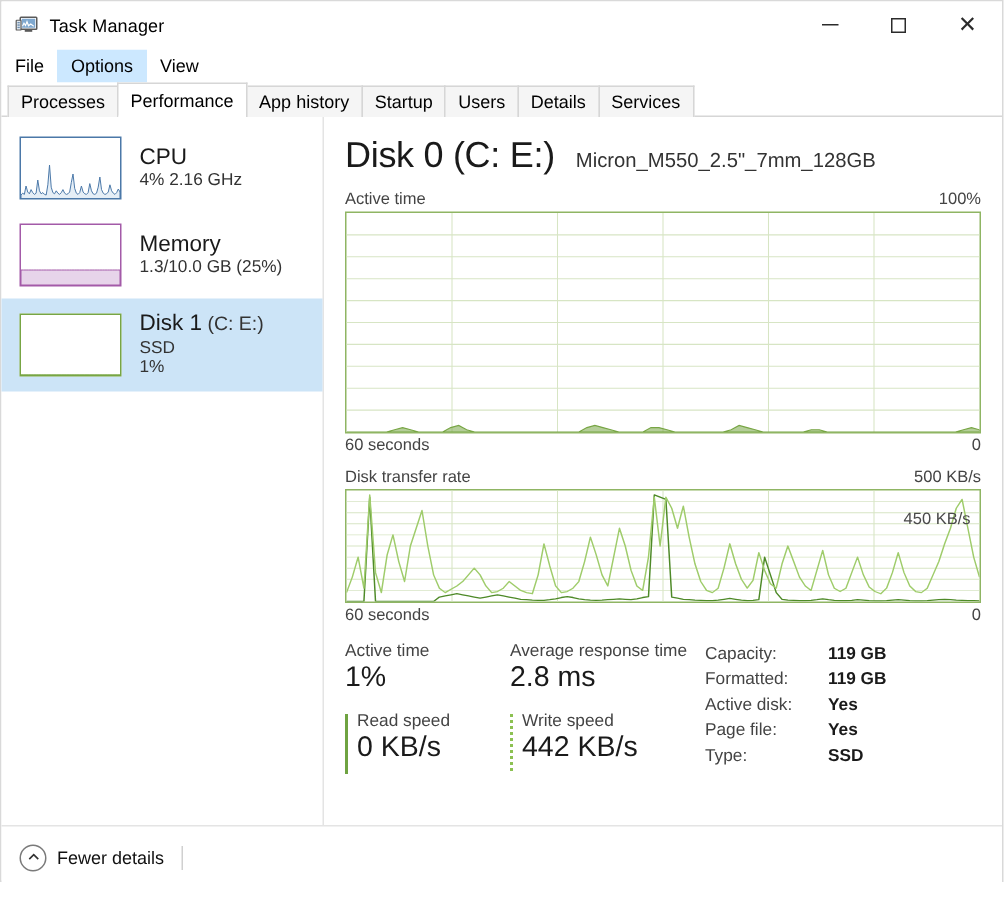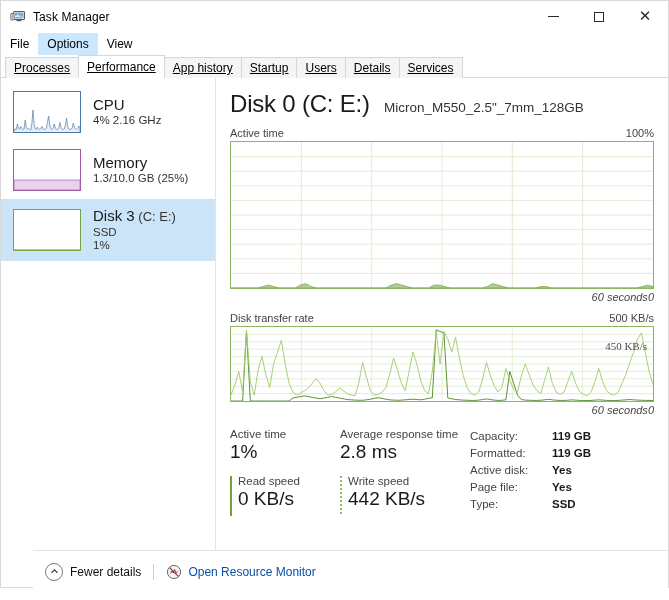--- a/index.html
+++ b/index.html
@@ -21,21 +21,21 @@
   .glyph-min{width:11px;height:1px;background:#2b2b2b;}
   .glyph-max{width:10px;height:10px;border:1px solid #2b2b2b;box-sizing:border-box;}
   .glyph-close{font-size:15px;line-height:1;font-family:"DejaVu Sans",sans-serif;}
 
   
   .menubar{height:22px;display:flex;align-items:stretch;background:#fff;}
   .menu-item{padding:0 9px;display:flex;align-items:center;font-size:12px;color:#000;}
   .menu-item.hl{background:#cce8ff;}
 
   
-  .tabstrip{height:23px;position:relative;background:#fff;padding-left:4px;display:flex;align-items:flex-end;text-decoration:underline;}
+  .tabstrip{height:23px;position:relative;background:#fff;padding-left:4px;display:flex;align-items:flex-end;}
   .tabstrip:after{content:"";position:absolute;left:0;right:0;bottom:0;height:1px;background:#d6d6d6;}
   .tab{height:21px;line-height:21px;padding:0 8px;font-size:12px;color:#000;
        border:1px solid #d6d6d6;border-bottom:none;background:#f5f5f5;margin-right:-1px;position:relative;z-index:1;box-sizing:border-box;}
   .tab.active{background:#ffffff;height:23px;line-height:22px;z-index:3;}
   .tab.active:after{content:"";position:absolute;left:0;right:0;bottom:-1px;height:2px;background:#fff;}
 
   
   .content{display:flex;height:472px;position:relative;}
   .sidebar{width:215px;flex:none;background:#fff;border-right:1px solid #e4e4e4;box-sizing:border-box;padding-top:5px;position:relative;}
   .sb-item{height:58px;display:flex;align-items:center;padding-left:12px;box-sizing:border-box;position:relative;}
@@ -53,43 +53,43 @@
   
   .main{flex:1;position:relative;padding:12px 14px 0 14px;box-sizing:border-box;}
   .main-head{display:flex;align-items:baseline;}
   .main-title{font-size:24px;color:#1a1a1a;font-weight:400;letter-spacing:-0.2px;}
   .main-model{font-size:13.5px;color:#333;margin-left:14px;white-space:nowrap;}
 
   .g-label-row{display:flex;justify-content:space-between;font-size:11px;color:#444;margin-top:9px;margin-bottom:2px;}
   .graph{position:relative;border:1px solid #8fb563;box-sizing:border-box;background:#fff;}
   .graph svg{display:block;width:100%;height:100%;}
   .g1{height:148px;}
-  .g2{height:76px;font-family:Liberation Serif, serif;}
-  .g-foot{display:flex;justify-content:flex-end;font-size:11px;color:#444;margin-top:2px;font-style:italic;}
+  .g2{height:76px;}
+  .g-foot{display:flex;justify-content:space-between;font-size:11px;color:#444;margin-top:2px;}
   .g2-annot{position:absolute;right:6px;top:13px;font-size:11px;color:#4a4a4a;}
 
   
   .stats{display:flex;margin-top:12px;}
   .stats-left{width:232px;flex:none;}
   .stat-row{display:flex;}
   .stat-cell{width:110px;}
   .stat-lab{font-size:11.5px;color:#444;margin-bottom:1px;white-space:nowrap;}
   .stat-val{font-size:19px;color:#1a1a1a;line-height:1.15;}
   .stat-row.second{margin-top:12px;}
   .legend-cell{width:110px;padding-left:8px;position:relative;box-sizing:border-box;}
   .legend-cell .bar{position:absolute;left:0;top:1px;width:2px;height:40px;}
   .legend-cell .bar.solid{background:#6fa341;}
   .legend-cell .bar.dotted{background:repeating-linear-gradient(to bottom,#8cc152 0 2px,transparent 2px 4px);}
   .stats-right{flex:1;padding-left:8px;}
   .kv{display:flex;font-size:11.5px;line-height:17px;}
   .kv .k{width:82px;color:#444;}
   .kv .v{color:#1a1a1a;font-weight:600;}
 
   
-  .footer{height:42px;border-top:1px solid #e4e4e4;display:flex;align-items:center;padding-left:12px;background:#fff;box-sizing:border-box;margin-left:32px;}
+  .footer{height:42px;border-top:1px solid #e4e4e4;display:flex;align-items:center;padding-left:12px;background:#fff;box-sizing:border-box;}
   .fewer{display:flex;align-items:center;font-size:12px;color:#111;}
   .circ{width:16px;height:16px;border:1px solid #7a7a7a;border-radius:50%;display:flex;align-items:center;justify-content:center;margin-right:7px;}
   .circ svg{display:block;}
   .fsep{width:1px;height:16px;background:#d0d0d0;margin:0 12px;}
   .resmon{display:flex;align-items:center;font-size:12px;color:#0b4fa8;}
   .resmon .ricon{width:16px;height:16px;margin-right:6px;flex:none;}
   .resmon .rlabel{text-decoration:none;}
 </style>
 </head>
 <body>
@@ -167,21 +167,21 @@
         </div>
       </div>
 
       <div class="sb-item selected">
         <div class="sb-thumb disk">
           <svg viewBox="0 0 100 60" preserveAspectRatio="none">
             <polygon id="spark-disk" fill="#e3efd4" stroke="#77a544" stroke-width="1" points="0,60 0.00,60.00 2.56,60.00 5.13,60.00 7.69,60.00 10.26,60.00 12.82,60.00 15.38,60.00 17.95,60.00 20.51,60.00 23.08,60.00 25.64,60.00 28.21,60.00 30.77,60.00 33.33,60.00 35.90,60.00 38.46,60.00 41.03,60.00 43.59,60.00 46.15,60.00 48.72,60.00 51.28,60.00 53.85,60.00 56.41,60.00 58.97,60.00 61.54,60.00 64.10,60.00 66.67,60.00 69.23,60.00 71.79,60.00 74.36,60.00 76.92,60.00 79.49,60.00 82.05,60.00 84.62,60.00 87.18,60.00 89.74,60.00 92.31,60.00 94.87,60.00 97.44,60.00 100.00,60.00 100,60"></polygon>
           </svg>
         </div>
         <div class="sb-txt">
-          <div class="sb-title"><span>Disk 3</span><span class="sub"> (C: E:)</span></div>
+          <div class="sb-title"><span>Disk 1</span><span class="sub"> (C: E:)</span></div>
           <div class="sb-sub">SSD</div>
           <div class="sb-sub">1%</div>
         </div>
       </div>
 
     </div>
 
     <div class="main">
 
       <div class="main-head">
@@ -306,25 +306,15 @@
   <div class="footer">
     <div class="fewer">
       <span class="circ">
         <svg width="9" height="9" viewBox="0 0 9 9">
             <path d="M1.5 5.8 L4.5 2.8 L7.5 5.8" fill="none" stroke="#333" stroke-width="1.1"></path>
           </svg>
       </span>
       <span>Fewer details</span>
     </div>
     <div class="fsep"></div>
-    <div class="resmon">
-      <span class="ricon">
-        <svg width="16" height="16" viewBox="0 0 16 16">
-          <circle cx="8" cy="8" r="6.6" fill="#f3f3f3" stroke="#6b6b6b" stroke-width="1"></circle>
-          <path d="M3.6 3.6 L12.4 12.4" stroke="#b03030" stroke-width="1.3"></path>
-          <path d="M4.5 9.5 L6 7 L7.2 9 L8.6 5.5 L10 9.2 L11.5 7.5" fill="none" stroke="#4a4a4a" stroke-width="0.9"></path>
-        </svg>
-      </span>
-      <span class="rlabel">Open Resource Monitor</span>
-    </div>
   </div>
 
 </div>
 
 </body></html>

